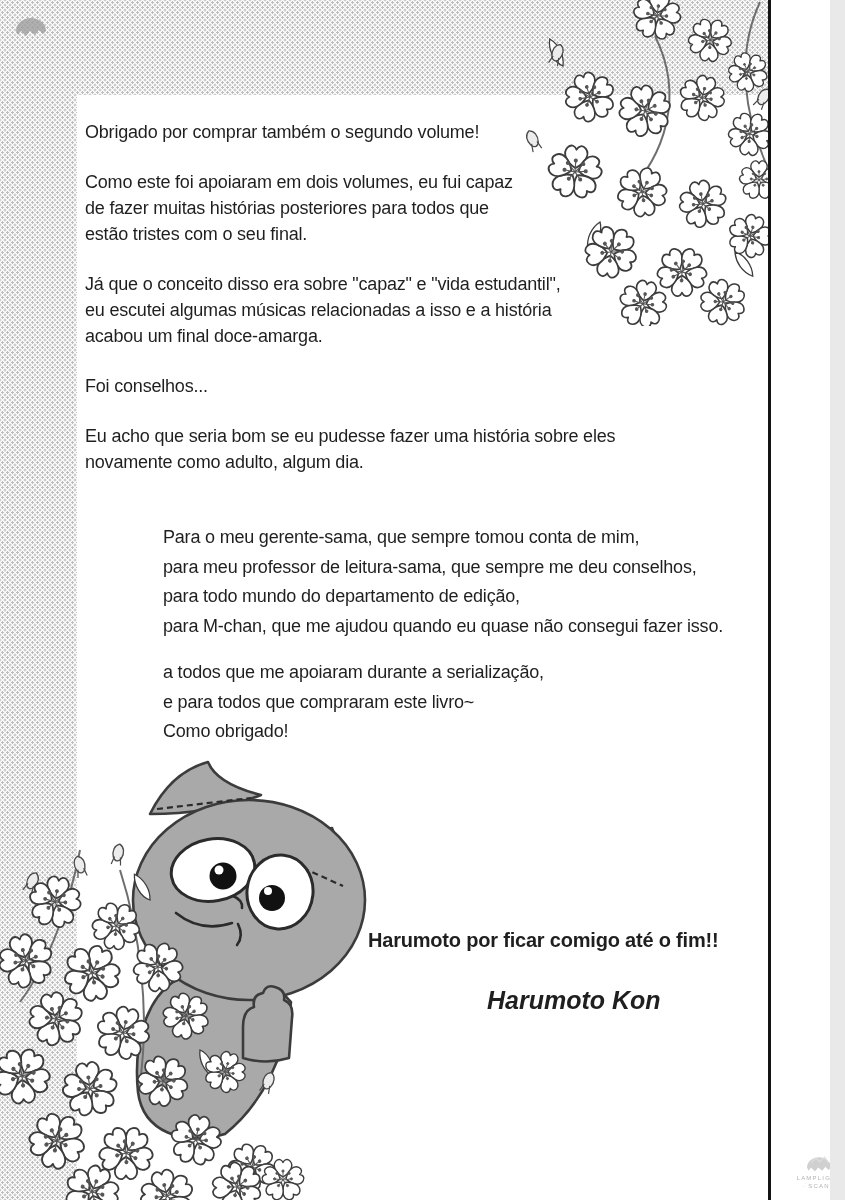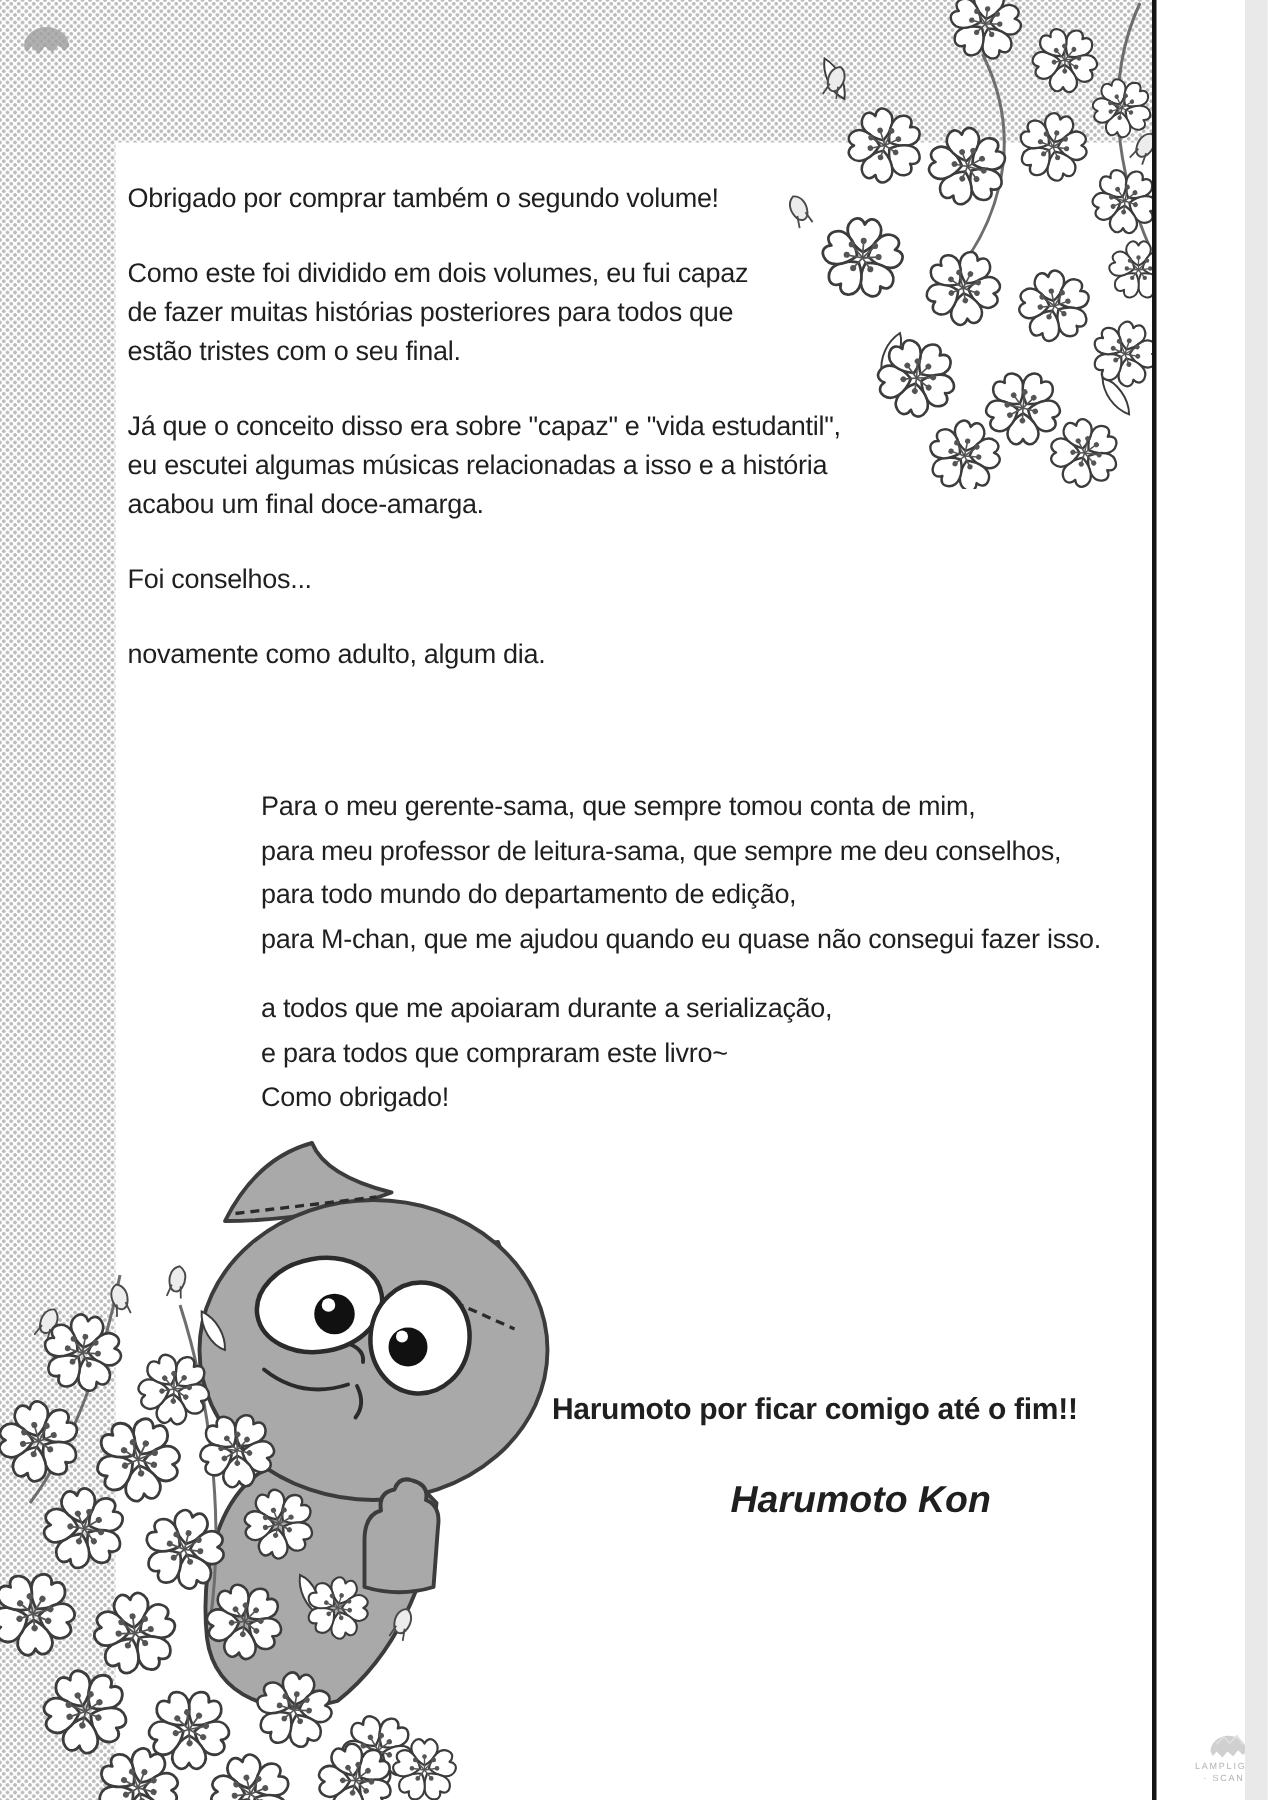--- a/index.html
+++ b/index.html
@@ -37,21 +37,21 @@
   
   .text-main{
     position:absolute;left:85px;top:119px;width:620px;
     font-size:18px;line-height:26px;letter-spacing:-0.2px;
   }
   .text-main .para{margin:0 0 24px 0;}
   .text-ack{
     position:absolute;left:163px;top:523px;width:612px;
     font-size:18px;line-height:29.5px;letter-spacing:-0.2px;
   }
-  .text-ack .para{margin:0 0 17px 11px;}
+  .text-ack .para{margin:0 0 17px 0;}
   .closing{
     position:absolute;left:368px;top:929px;
     font-size:20px;font-weight:bold;letter-spacing:-0.2px;white-space:nowrap;
   }
   .signature{
     position:absolute;left:487px;top:986px;
     font-size:25px;font-weight:bold;font-style:italic;white-space:nowrap;
   }
   
   .cat-svg{position:absolute;left:113px;top:752px;width:300px;height:415px;}
@@ -204,33 +204,34 @@
     <use href="#blossom" transform="translate(177,278) rotate(-36) scale(1.2)"></use>
     <use href="#blossom" transform="translate(138,310) rotate(12) scale(1.15)"></use>
     <use href="#blossom" transform="translate(218,308) rotate(55) scale(1.1)"></use>
   </svg>
 
   <div class="text-main">
     <div class="para">
         <div>Obrigado por comprar também o segundo volume!</div>
       </div>
     <div class="para">
-        <div>Como este foi dividido em dois volumes, eu fui capaz</div>
+        <div>Como este foi apoiaram em dois volumes, eu fui capaz</div>
         <div>de fazer muitas histórias posteriores para todos que</div>
         <div>estão tristes com o seu final.</div>
       </div>
     <div class="para">
         <div>Já que o conceito disso era sobre "capaz" e "vida estudantil",</div>
         <div>eu escutei algumas músicas relacionadas a isso e a história</div>
         <div>acabou um final doce-amarga.</div>
       </div>
     <div class="para">
         <div>Foi conselhos...</div>
       </div>
     <div class="para">
+        <div>Eu acho que seria bom se eu pudesse fazer uma história sobre eles</div>
         <div>novamente como adulto, algum dia.</div>
       </div>
   </div>
 
   <div class="text-ack">
     <div class="para">
         <div>Para o meu gerente-sama, que sempre tomou conta de mim,</div>
         <div>para meu professor de leitura-sama, que sempre me deu conselhos,</div>
         <div>para todo mundo do departamento de edição,</div>
         <div>para M-chan, que me ajudou quando eu quase não consegui fazer isso.</div>

